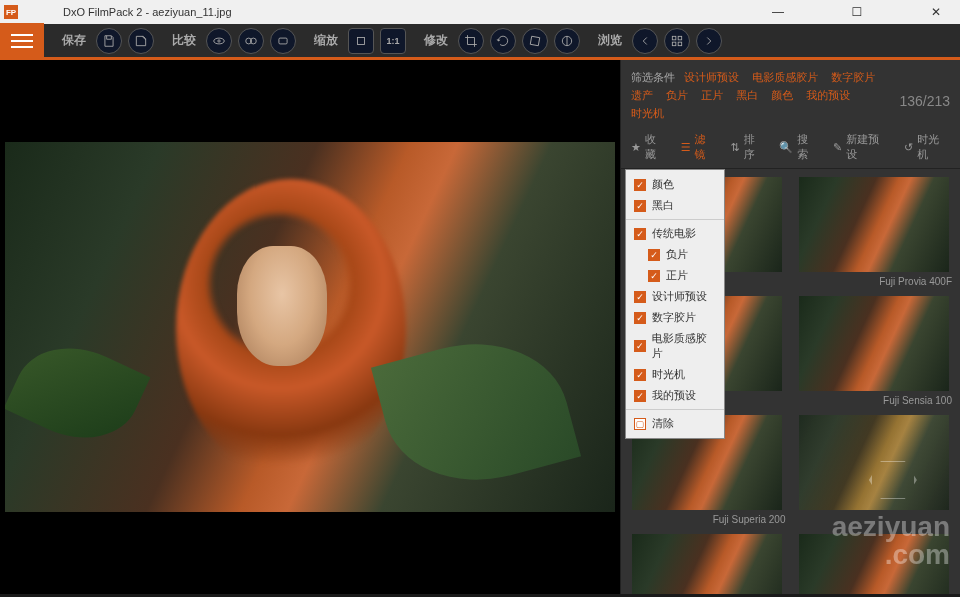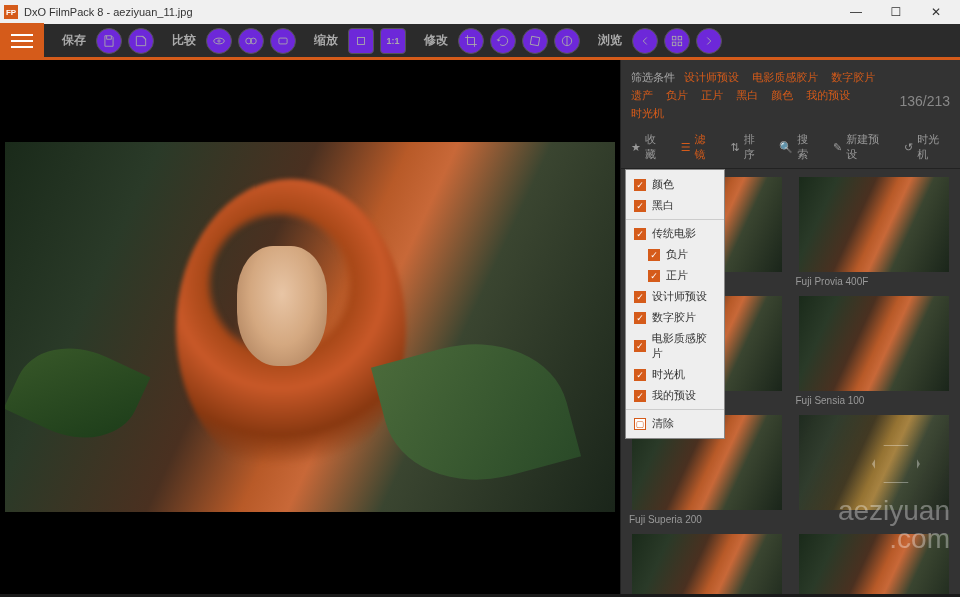--- a/index.html
+++ b/index.html
@@ -1,30 +1,30 @@
 <!DOCTYPE html>
 <html><head>
 <meta charset="utf-8">
 <style>
   * { box-sizing: border-box; margin: 0; padding: 0; font-family: "Segoe UI", Arial, sans-serif; }
   body { width: 960px; height: 597px; background: #1a1a1a; overflow: hidden; position: relative; }
 
   
-  .titlebar { height: 24px; background: #f0f0f0; display: flex; align-items: center; padding: 0 4px; font-size: 11px; color: #333; }
+  .titlebar { height: 24px; background: #f0f0f0; display: flex; align-items: center; padding: 0 4px; font-size: 11px; color: #333; gap: 39px; }
   .titlebar .app-icon { width: 14px; height: 14px; background: #d55b1a; margin-right: 6px; display:flex; align-items:center; justify-content:center; color:white; font-size:8px; font-weight:bold; }
   .titlebar .title { flex: 1; }
   .winbtn { width: 40px; height: 24px; display:flex; align-items:center; justify-content:center; color:#333; font-size:12px; }
 
   
   .toolbar { height: 36px; background: #2b2b2b; display: flex; align-items: center; border-bottom: 3px solid #d55b1a; font-weight: bold; }
   .hamburger { width: 44px; height: 36px; background: #d55b1a; display:flex; flex-direction:column; align-items:center; justify-content:center; gap:4px; }
   .hamburger span { width: 22px; height: 2px; background: #fff; }
   .tb-group { display:flex; align-items:center; gap:6px; margin-left:18px; }
   .tb-label { color:#aaa; font-size:12px; margin-right:4px; }
-  .tb-btn { width:26px; height:26px; border:1px solid #555; border-radius:50%; display:flex; align-items:center; justify-content:center; color:#aaa; font-size:12px; background:#6d28d9; }
+  .tb-btn { width:26px; height:26px; border:1px solid #555; border-radius:50%; display:flex; align-items:center; justify-content:center; color:#aaa; font-size:12px; background:#0f172a; }
   .tb-btn.sq { border-radius:4px; }
   .tb-btn.active { background:#d55b1a; border-color:#d55b1a; color:#fff; }
   .tb-btn svg { width:14px; height:14px; stroke:#aaa; fill:none; stroke-width:1.5; }
   .tb-btn.active svg { stroke:#fff; }
   .spacer { flex:1; }
 
   
   .main { display:flex; height: calc(597px - 24px - 39px); }
   .canvas { flex:1; background:#000; display:flex; align-items:center; justify-content:center; position:relative; }
   .photo { width: 610px; height: 370px; position:relative; overflow:hidden; }
@@ -39,44 +39,44 @@
   .filter-row { padding:8px 10px 4px 10px; line-height:18px; }
   .filter-row .lbl { color:#aaa; margin-right:6px;text-align:center; }
   .filter-row .tag { color:#d55b1a; margin-right:10px; display:inline-block; }
   .filter-row .count { float:right; color:#888; font-size:14px;margin-top:24px; }
   .panel-tabs { display:flex; align-items:center; gap:14px; padding:6px 10px; border-bottom:1px solid #222; }
   .panel-tab { display:flex; align-items:center; gap:4px; color:#999; font-size:11px; }
   .panel-tab.active { color:#d55b1a; }
   .panel-tab .ico { font-size:11px; }
 
   .thumbs { flex:1; overflow:auto; padding:8px; display:grid; grid-template-columns:1fr 1fr; gap:8px 10px; align-content:start; position:relative; }
-  .thumb { text-align:left; }
+  .thumb { text-align:right; }
   .thumb-img { width:150px; height:95px; position:relative; overflow:hidden; margin:0 auto; }
   .thumb-img .photo-base { background: linear-gradient(115deg,#1a2a1a 0%, #2a3a28 20%, #4a3020 40%, #b85a28 52%, #c86838 58%, #3a4530 70%, #1a251a 100%); }
   .thumb-cap { color:#999; font-size:10px; margin-top:4px; height:12px; }
 
   
   .filter-popup { position:absolute; left:4px; top:0px; width:100px; background:#eeeeee; border:1px solid #888; z-index:10; font-size:11px; color:#333; padding:4px 0; }
   .filter-popup .item { display:flex; align-items:center; gap:6px; padding:3px 8px; }
   .filter-popup .item.indent { padding-left:22px; }
   .filter-popup .chk { width:12px; height:12px; border:1px solid #d55b1a; background:#d55b1a; display:flex; align-items:center; justify-content:center; color:#fff; font-size:9px; }
   .filter-popup .chk.empty { background:#fff; color:#d55b1a; }
   .filter-popup hr { border:none; border-top:1px solid #ccc; margin:3px 0; }
 
   
-  .watermark { position:absolute; right:10px; bottom:44px; color:rgba(255,255,255,0.35); font-size:28px; font-weight:400; text-align:right; pointer-events:none; line-height:1; }
+  .watermark { position:absolute; right:10px; bottom:28px; color:rgba(255,255,255,0.35); font-size:28px; font-weight:700; text-align:right; pointer-events:none; line-height:1; }
   .watermark .logo { width:60px; height:52px; margin:0 auto 2px auto; position:relative; }
   .watermark .hex { width:48px; height:42px; border:3px solid rgba(255,255,255,0.35); transform:rotate(0deg); clip-path:polygon(25% 5%,75% 5%,100% 50%,75% 95%,25% 95%,0 50%); margin-left:8px; }
 </style>
 </head>
 <body>
 
 <div class="titlebar">
   <div class="app-icon">FP</div>
-  <div class="title">DxO FilmPack 8 - aeziyuan_11.jpg</div>
+  <div class="title">DxO FilmPack 2 - aeziyuan_11.jpg</div>
   <div class="winbtn">—</div>
   <div class="winbtn">☐</div>
   <div class="winbtn">✕</div>
 </div>
 
 <div class="toolbar">
   <div class="hamburger">
       <span></span>
       <span></span>
       <span></span>

